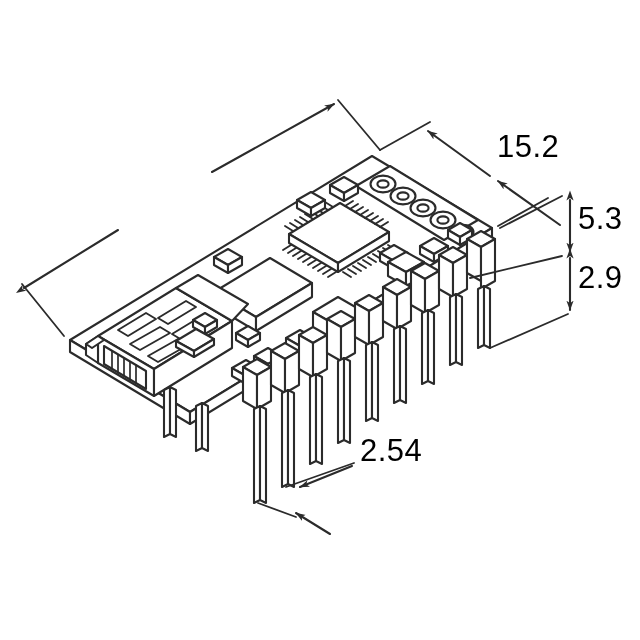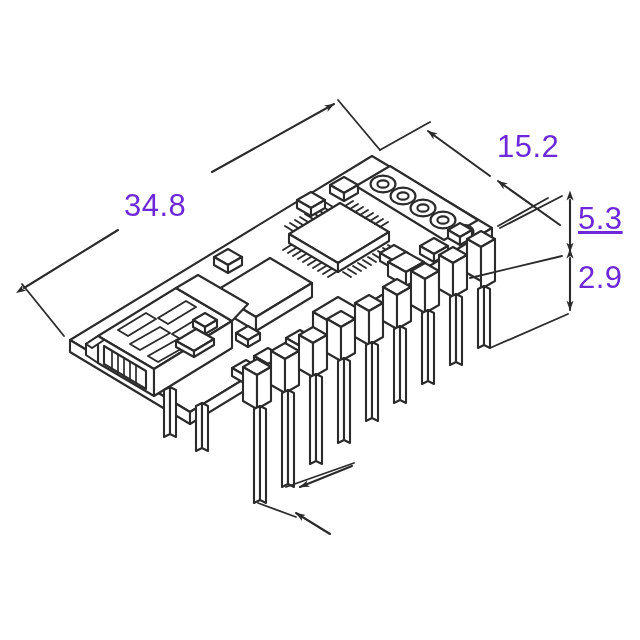--- a/index.html
+++ b/index.html
@@ -17,31 +17,31 @@
   }
   #drawing {
     position: absolute;
     left: 0;
     top: 0;
     width: 640px;
     height: 640px;
   }
   .dim-text {
     position: absolute;
-    color: #6d28d9;
+    color: #000000;
     font-family: "Liberation Sans", sans-serif;
     font-size: 31px;
     font-weight: 400;
     letter-spacing: 0.5px;
     white-space: nowrap;
     line-height: 1;
   }
   #dim-348  { left: 124px; top: 190px; }
   #dim-152  { left: 497px; top: 131px; }
-  #dim-53   { left: 578px; top: 203px; text-decoration: underline; }
+  #dim-53   { left: 578px; top: 203px; }
   #dim-58   { left: 578px; top: 262px; }
   #dim-254  { left: 360px; top: 435px; }
 </style>
 </head>
 <body>
 
 <div id="stage">
 
   <svg id="drawing" viewBox="0 0 640 640">
 
@@ -392,22 +392,22 @@
 
         <path d="M286,487 L354,463" stroke-width="1.8"></path>
 
         <path d="M352,466 L300,487" marker-end="url(#arrowEnd)"></path>
         <path d="M330,534 L296,513" marker-end="url(#arrowEnd)"></path>
       </g>
 
     </g>
   </svg>
 
-  <div class="dim-text" id="dim-348">34.8</div>
 
   <div class="dim-text" id="dim-152">15.2</div>
 
   <div class="dim-text" id="dim-53">5.3</div>
 
   <div class="dim-text" id="dim-58">2.9</div>
 
+  <div class="dim-text" id="dim-254">2.54</div>
 
 </div>
 
 </body></html>

